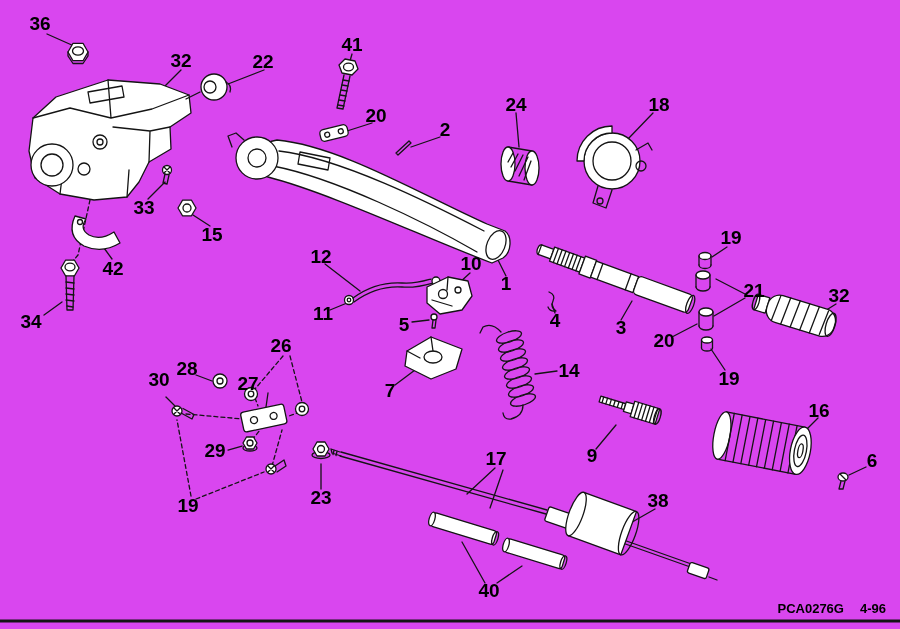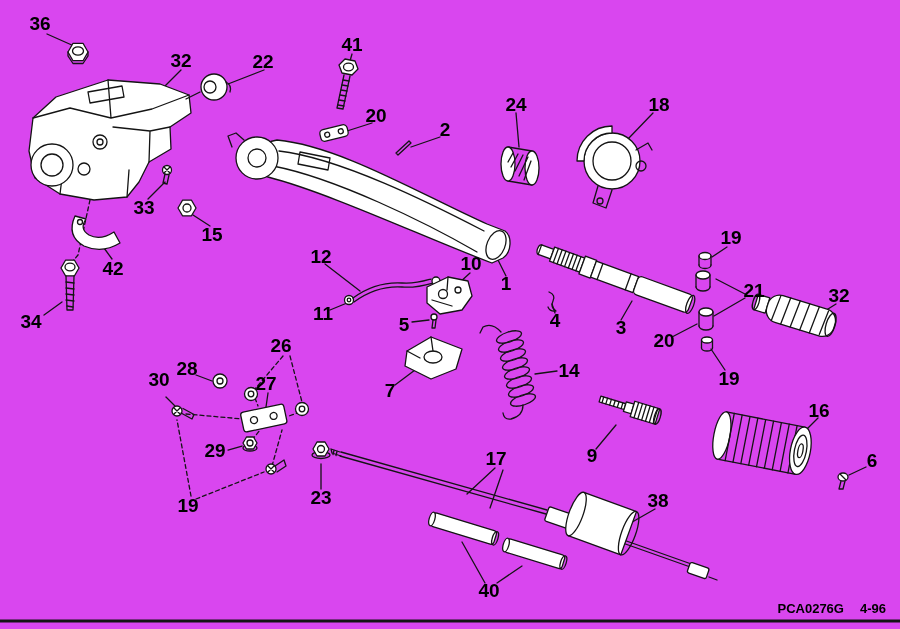--- a/index.html
+++ b/index.html
@@ -385,21 +385,21 @@
       <div class="callout" style="left: 555px; top: 321px;">4</div>
       <div class="callout" style="left: 621px; top: 328px;">3</div>
       <div class="callout" style="left: 731px; top: 238px;">19</div>
       <div class="callout" style="left: 754px; top: 291px;">21</div>
       <div class="callout" style="left: 664px; top: 341px;">20</div>
       <div class="callout" style="left: 839px; top: 296px;">32</div>
       <div class="callout" style="left: 729px; top: 379px;">19</div>
       <div class="callout" style="left: 281px; top: 346px;">26</div>
       <div class="callout" style="left: 187px; top: 369px;">28</div>
       <div class="callout" style="left: 159px; top: 380px;">30</div>
-      <div class="callout" style="left: 266px; top: 384px; text-align: right;">27</div>
+      <div class="callout" style="left: 248px; top: 384px; text-align: right;">27</div>
       <div class="callout" style="left: 215px; top: 451px;">29</div>
       <div class="callout" style="left: 188px; top: 506px;">19</div>
       <div class="callout" style="left: 390px; top: 391px;">7</div>
       <div class="callout" style="left: 569px; top: 371px;">14</div>
       <div class="callout" style="left: 819px; top: 411px;">16</div>
       <div class="callout" style="left: 872px; top: 461px;">6</div>
       <div class="callout" style="left: 592px; top: 456px;">9</div>
       <div class="callout" style="left: 321px; top: 498px;">23</div>
       <div class="callout" style="left: 496px; top: 459px;">17</div>
       <div class="callout" style="left: 658px; top: 501px;">38</div>

